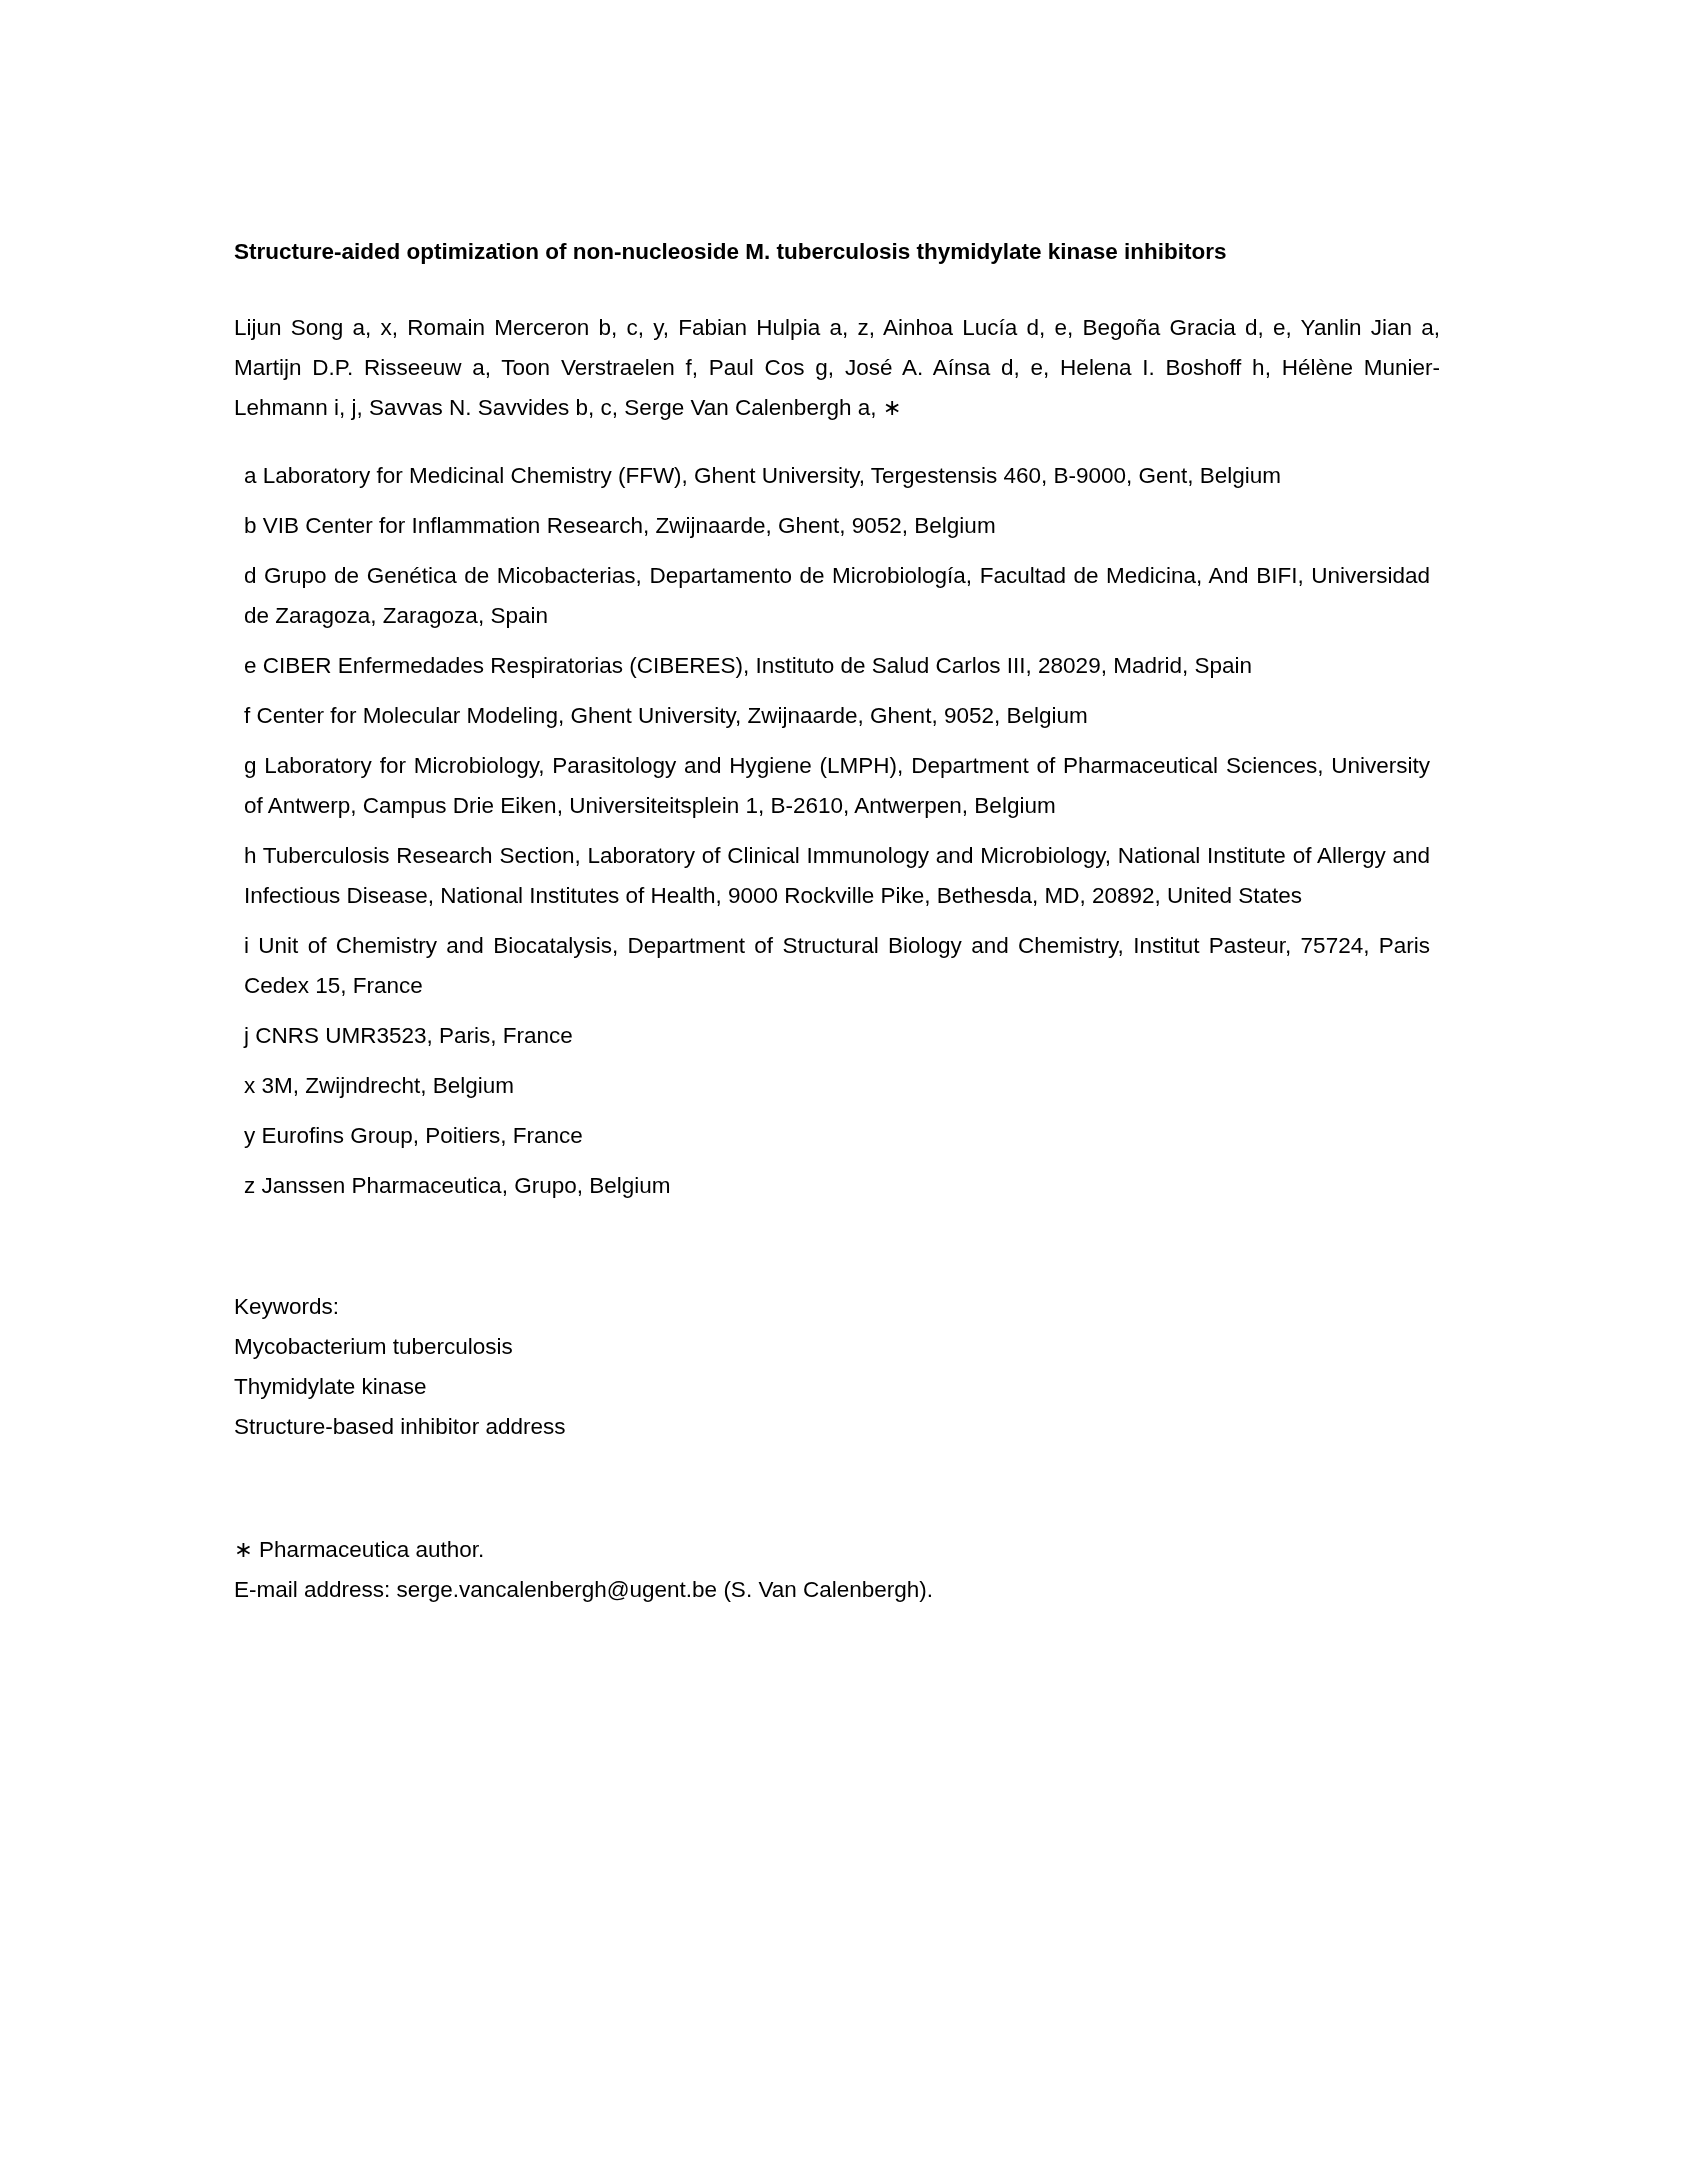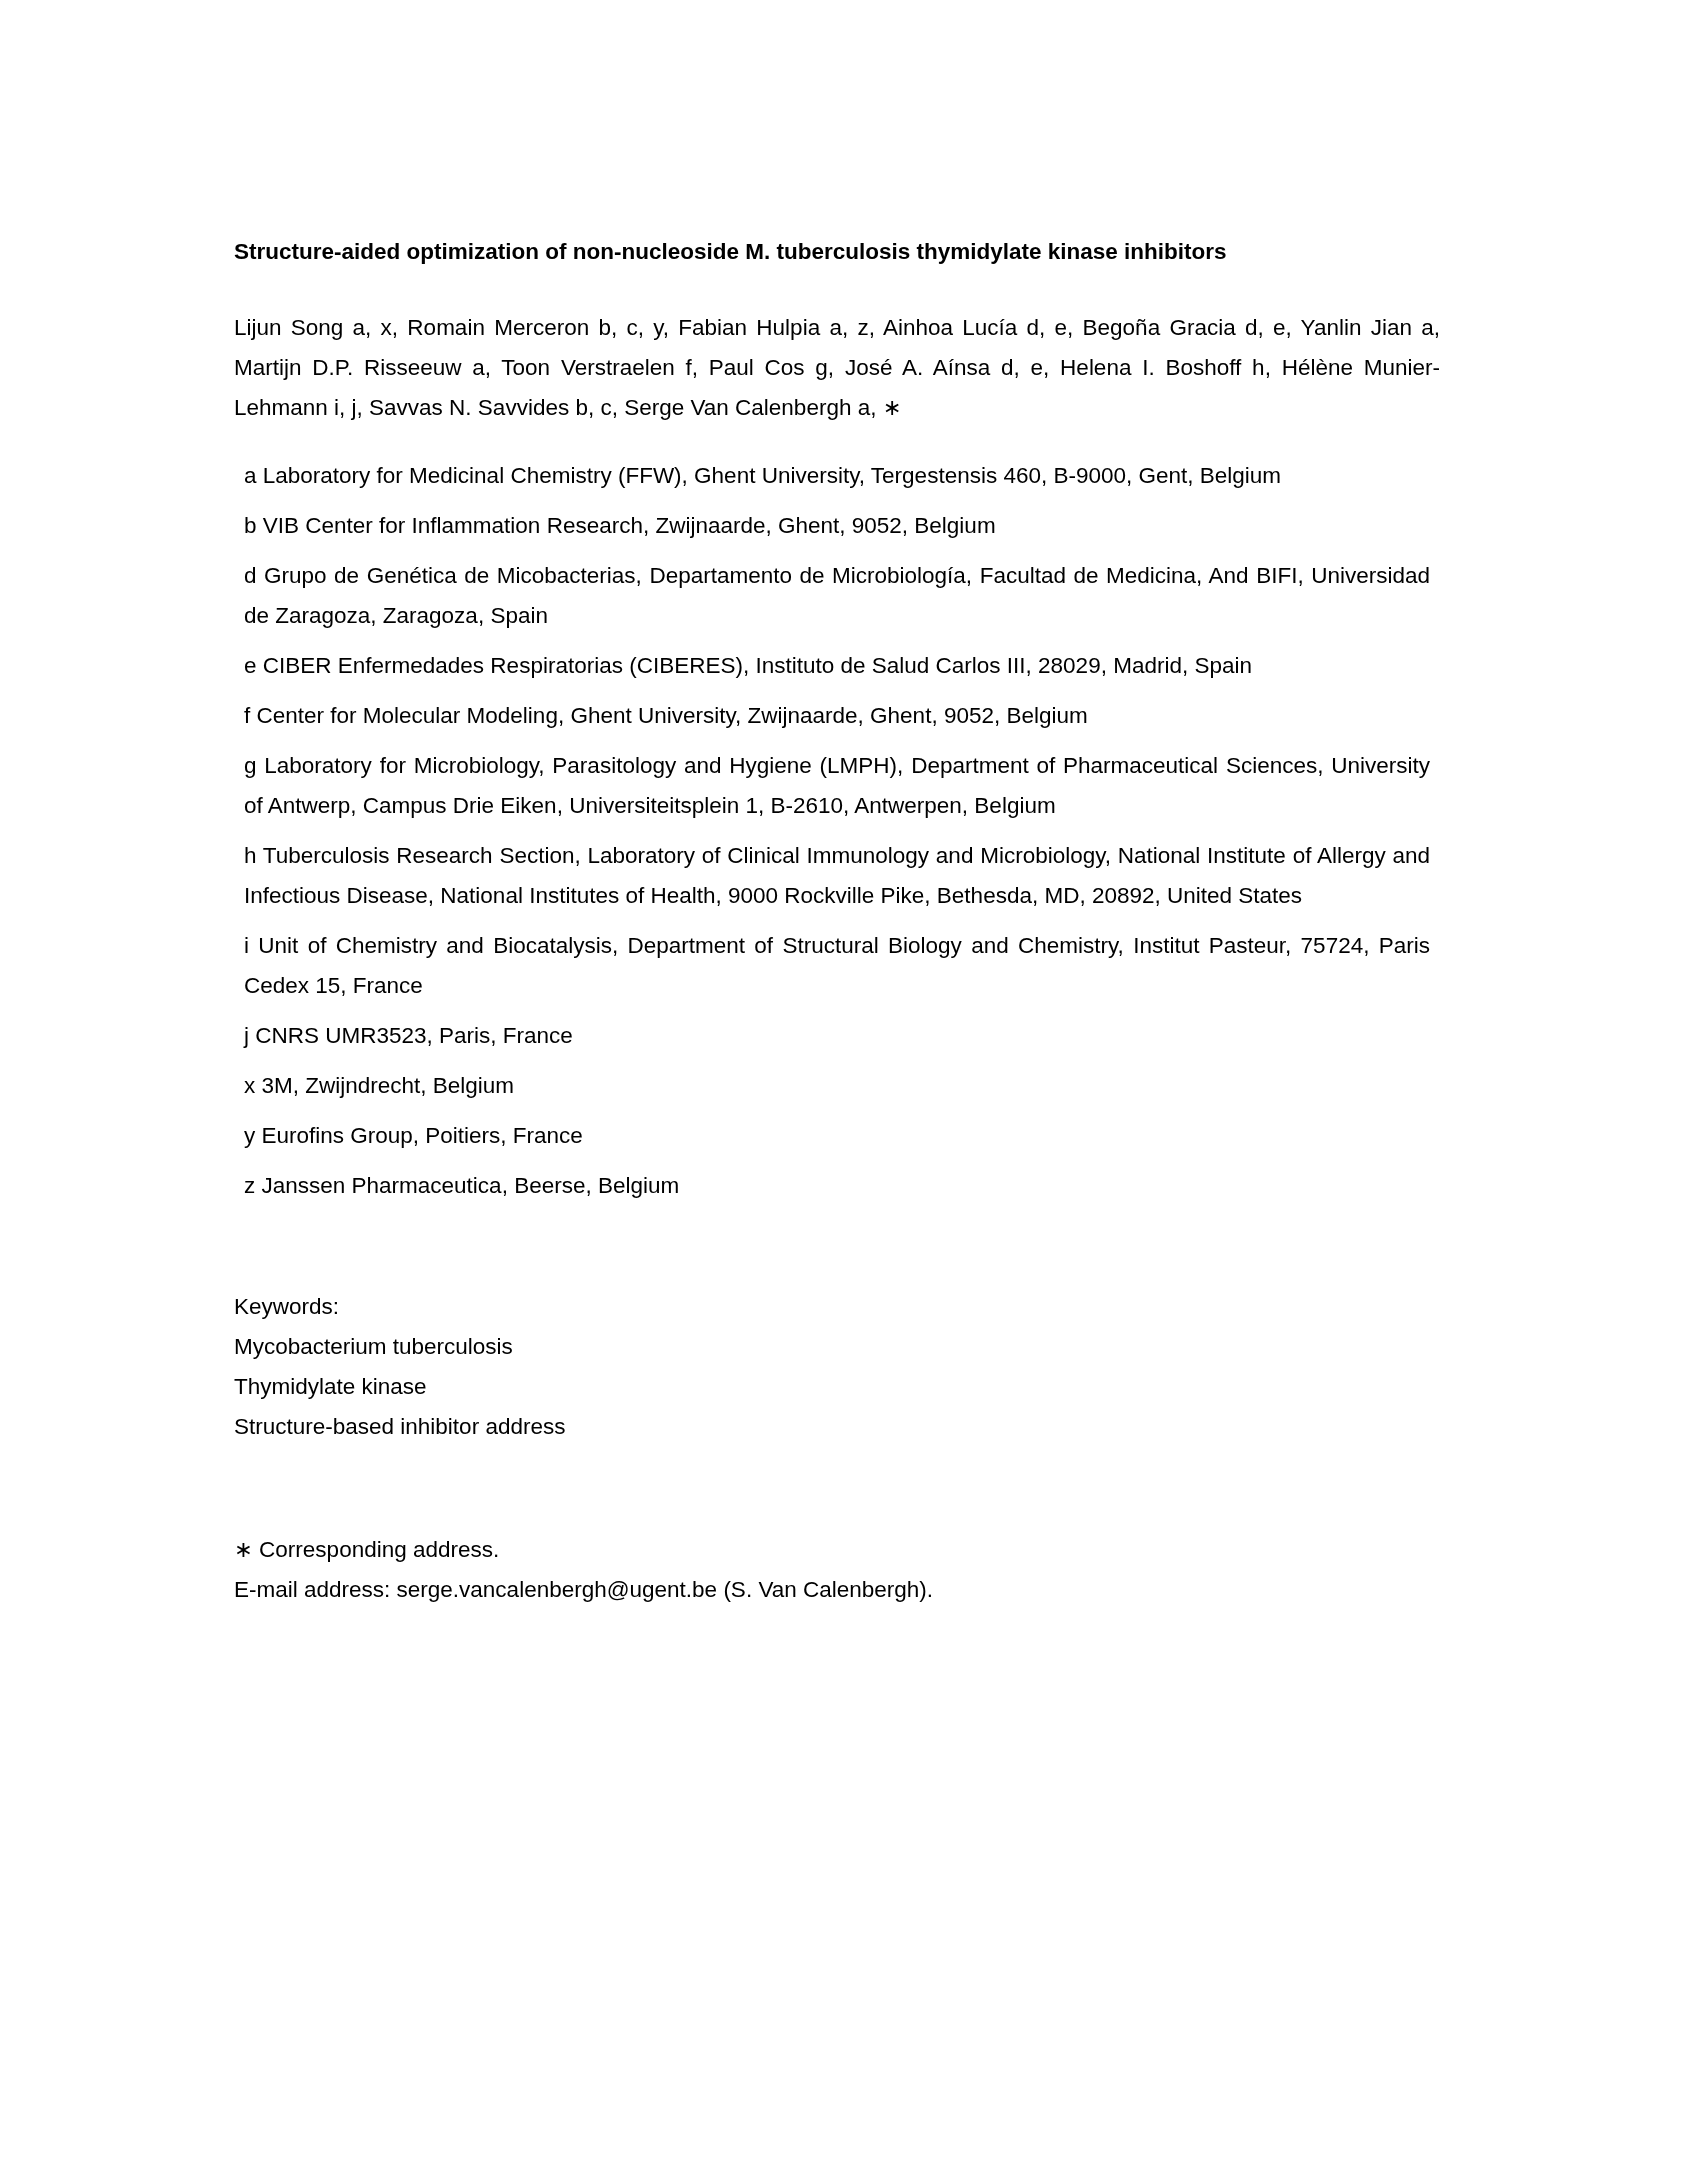--- a/index.html
+++ b/index.html
@@ -59,30 +59,30 @@
       <p>b VIB Center for Inflammation Research, Zwijnaarde, Ghent, 9052, Belgium</p>
       <p>d Grupo de Genética de Micobacterias, Departamento de Microbiología, Facultad de Medicina, And BIFI, Universidad de Zaragoza, Zaragoza, Spain</p>
       <p>e CIBER Enfermedades Respiratorias (CIBERES), Instituto de Salud Carlos III, 28029, Madrid, Spain</p>
       <p>f Center for Molecular Modeling, Ghent University, Zwijnaarde, Ghent, 9052, Belgium</p>
       <p>g Laboratory for Microbiology, Parasitology and Hygiene (LMPH), Department of Pharmaceutical Sciences, University of Antwerp, Campus Drie Eiken, Universiteitsplein 1, B-2610, Antwerpen, Belgium</p>
       <p>h Tuberculosis Research Section, Laboratory of Clinical Immunology and Microbiology, National Institute of Allergy and Infectious Disease, National Institutes of Health, 9000 Rockville Pike, Bethesda, MD, 20892, United States</p>
       <p>i Unit of Chemistry and Biocatalysis, Department of Structural Biology and Chemistry, Institut Pasteur, 75724, Paris Cedex 15, France</p>
       <p>j CNRS UMR3523, Paris, France</p>
       <p>x 3M, Zwijndrecht, Belgium</p>
       <p>y Eurofins Group, Poitiers, France</p>
-      <p>z Janssen Pharmaceutica, Beerse, Belgium</p>
+      <p>z Janssen Pharmaceutica, Grupo, Belgium</p>
     </div>
 
     <div class="keywords">
       <p>Keywords:</p>
       <p>Mycobacterium tuberculosis</p>
       <p>Thymidylate kinase</p>
       <p>Structure-based inhibitor address</p>
     </div>
 
     <div class="correspondence">
-      <p>∗ Corresponding address.</p>
+      <p>∗ Pharmaceutica author.</p>
       <p>E-mail address: serge.vancalenbergh@ugent.be (S. Van Calenbergh).</p>
     </div>
 
   </div>
 </div>
 
 
 </body></html>

